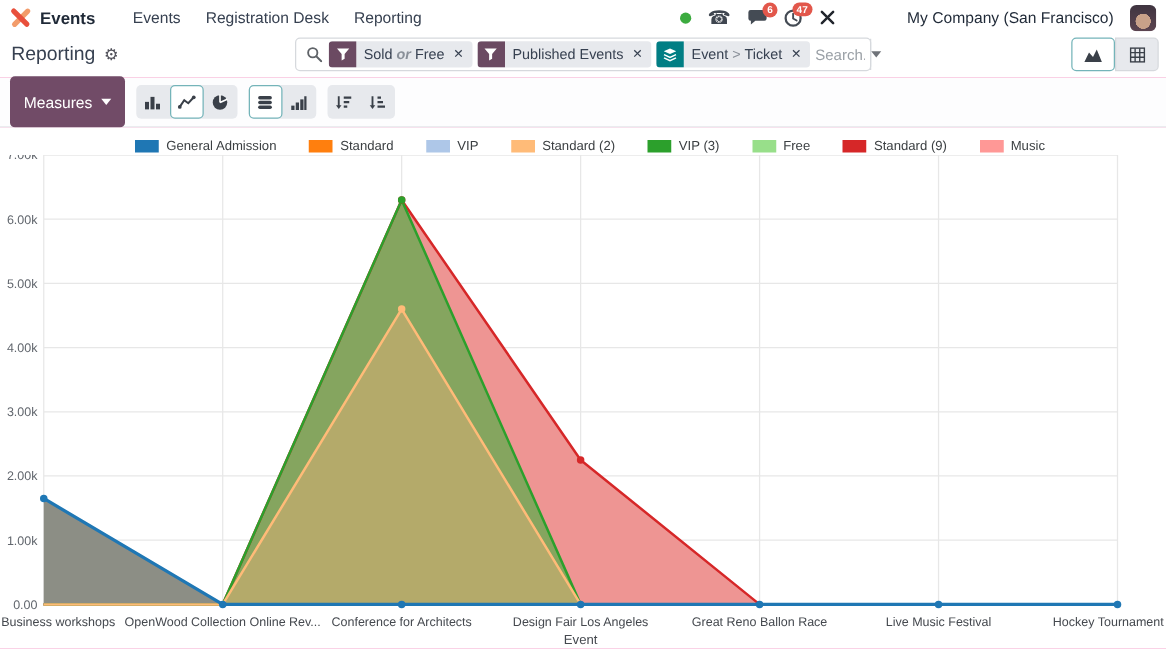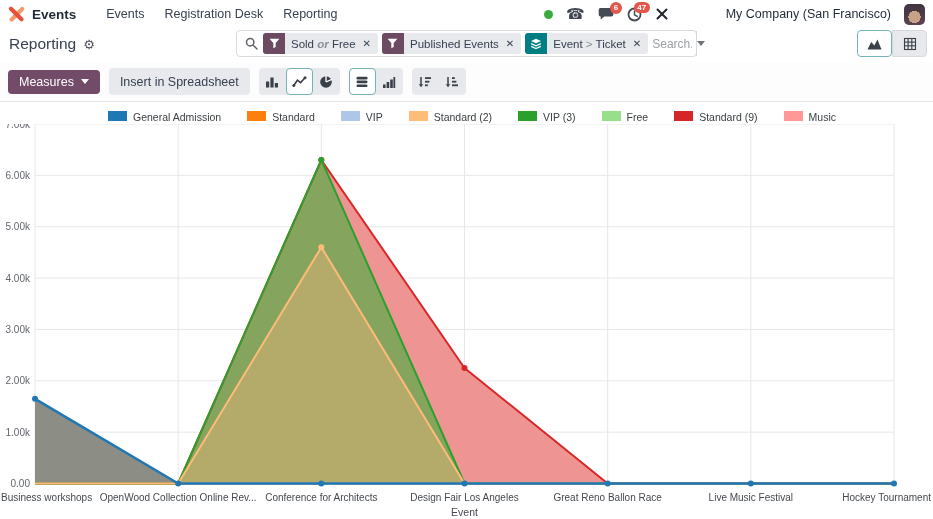--- a/index.html
+++ b/index.html
@@ -48,34 +48,34 @@
   .view-switcher { position:absolute; right:6px; top:2px; display:flex; }
   .vs-btn { width:35px; height:27px; display:flex; align-items:center; justify-content:center;
             background:#e7e9ed; border:1px solid #d6d9dd; cursor:pointer; }
   .vs-btn:first-child { border-radius:4px 0 0 4px; }
   .vs-btn:last-child { border-radius:0 4px 4px 0; }
   .vs-btn.active { background:#fff; border:1px solid #74b4b9; border-radius:4px; z-index:1; }
 
   
   .toolbar { position:absolute; top:62px; left:0; right:0; height:40px; background:#fdfdfe;
              border-bottom:1px solid #e3e6ea; display:flex; align-items:center; padding:0 8px; gap:9px; }
-  .btn-measures { background:#714b67; color:#fff; border:none; border-radius:4px; height:24px; padding:0 11px;
+  .btn-measures { background:#714b67; color:#fff; border:none; border-radius:4px; height:41px; padding:0 11px;
                   font-size:12.5px; font-family:inherit; display:flex; align-items:center; gap:7px; cursor:pointer; }
   .btn-measures .caret-down { border-top-color:#fff; }
   .btn-plain { background:#e7e9ed; color:#374151; border:none; border-radius:4px; height:27px; padding:0 11px;
                font-size:12.5px; font-family:inherit; cursor:pointer; }
   .icon-group { display:flex; background:#e7e9ed; border-radius:4px; }
   .ic-btn { width:27px; height:27px; display:flex; align-items:center; justify-content:center; cursor:pointer;
             border:1px solid transparent; border-radius:4px; }
   .ic-btn.active { background:#fff; border-color:#74b4b9; }
 
   
   .chart-wrap { position:absolute; top:102px; left:0; right:0; bottom:0; background:#fff; }
   .legend { height:22px; display:flex; align-items:center; justify-content:center; gap:15px; padding-top:7px; }
-  .legend-item { display:flex; gap:6px; cursor:pointer;padding-left:11px; }
+  .legend-item { display:flex; align-items:center; gap:6px; cursor:pointer;padding-left:11px; }
   .legend-swatch { width:19px; height:10px; display:inline-block; }
   .legend-label { font-size:10.5px; color:#3c4043; white-space:nowrap; }
   svg text { font-family:"Liberation Sans","DejaVu Sans",sans-serif; }
   .grid-line { stroke:#e7e7e7; stroke-width:1; }
   .tick-label { fill:#61666d; font-size:10px; }
   .cat-label { fill:#45494f; font-size:10px; }
   .axis-title { fill:#45494f; font-size:10.5px; }
 </style>
 </head>
 <body>
@@ -195,21 +195,20 @@
           </svg>
         </span>
       </div>
   </div>
 
   <div class="toolbar">
     <button class="btn-measures">
       <span>Measures</span>
       <span class="caret-down"></span>
     </button>
-    <button class="btn-plain">Insert in Spreadsheet</button>
     <span class="icon-group" id="grp-chart-types">
         <span class="ic-btn">
           <svg width="14" height="14" viewBox="0 0 14 14">
             <g fill="#3a4049">
               <rect x="1" y="6.5" width="3.2" height="6"></rect>
               <rect x="5.4" y="2.5" width="3.2" height="10"></rect>
               <rect x="9.8" y="8" width="3.2" height="4.5"></rect>
             </g>
           </svg>
         </span>

